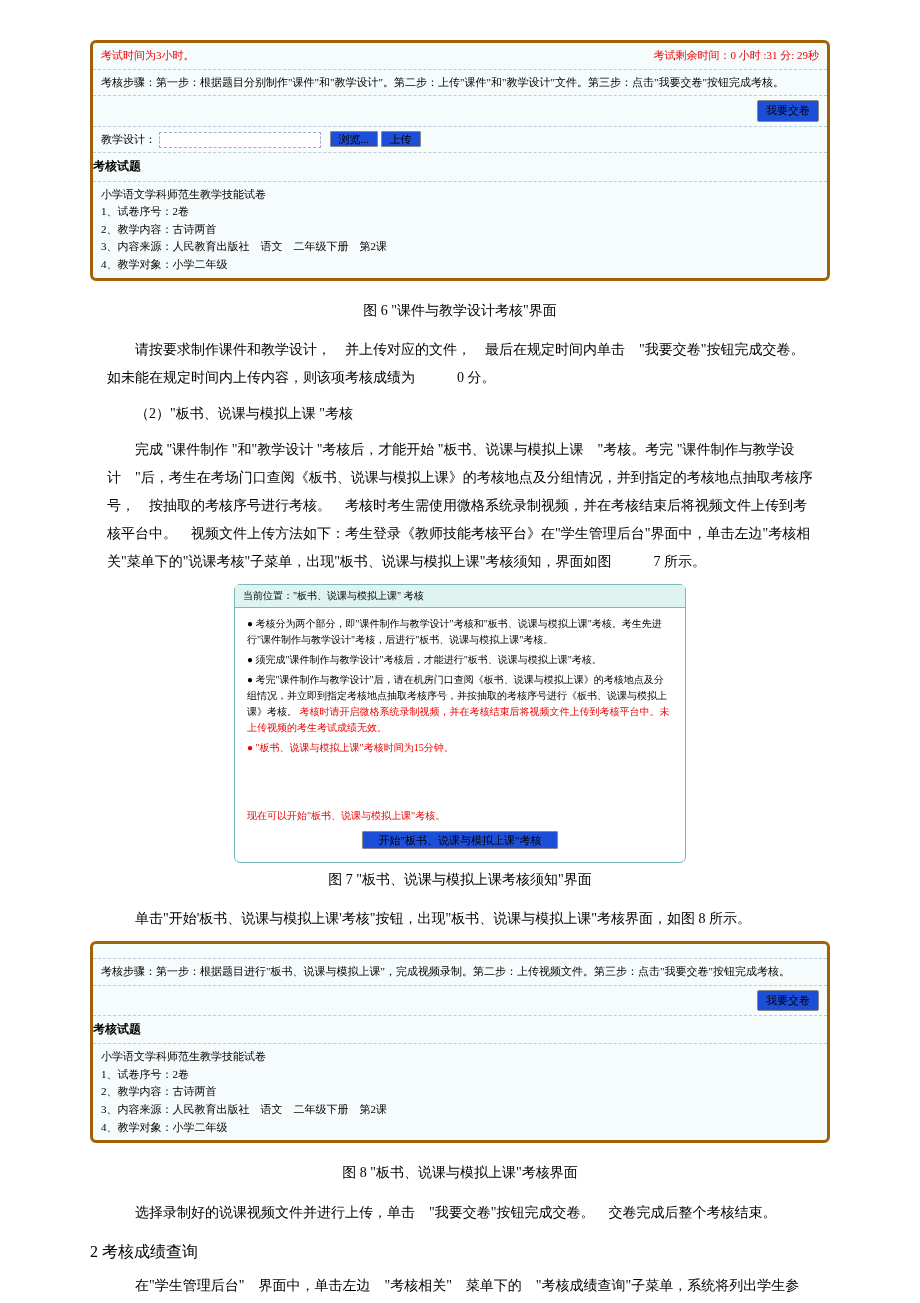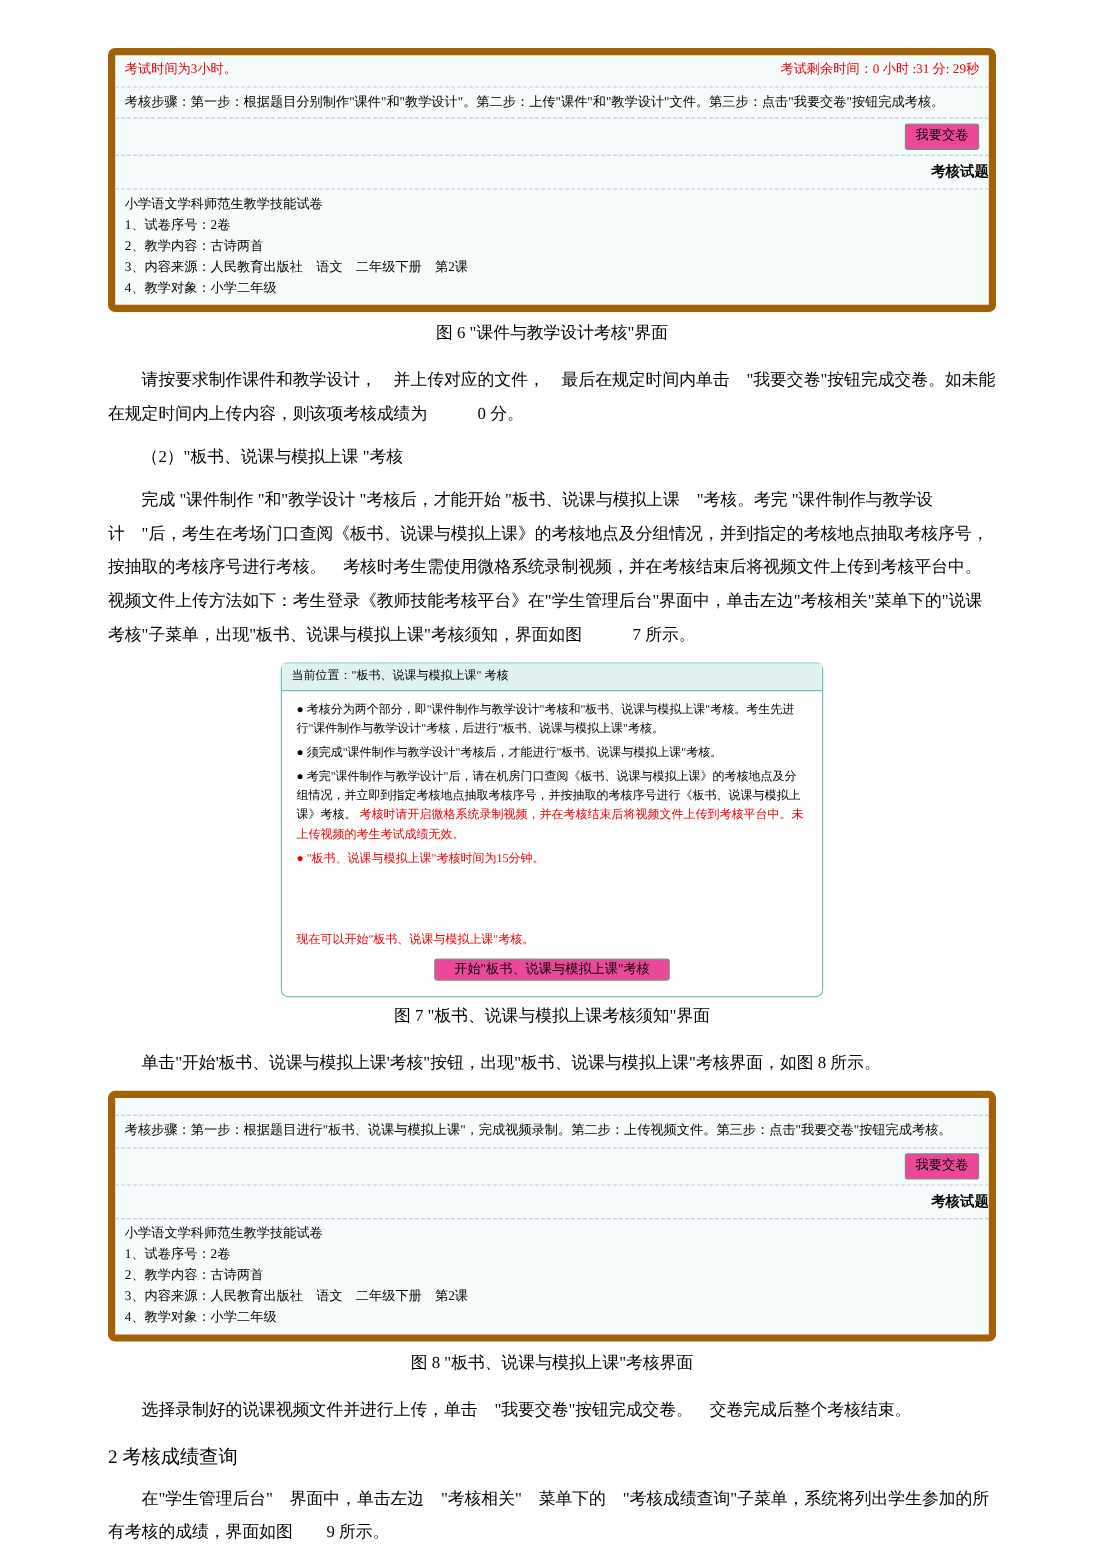--- a/index.html
+++ b/index.html
@@ -5,70 +5,70 @@
   body {
     font-family: "SimSun", "宋体", serif;
     font-size: 14px;
     background: #fff;
     margin: 0;
     padding: 40px 90px;
     line-height: 1.6;
     color: #000;
   }
   .fig-box {
-    border: 6px solid #a16207;
+    border: 3px solid #a16207;
     border-radius: 6px;
     background: #f6fbfc;
     overflow: hidden;
-    margin-bottom: 8px;
+    margin-bottom: 19px;
   }
   .fig-top {
     padding: 4px 8px;
     font-size: 11px;
   }
   .fig-top-red { color: #e00; }
   .fig-row {
     padding: 4px 8px;
     font-size: 11px;
     border-top: 1px dashed #bcd;
   }
   .btn {
     font-size: 11px;
     padding: 1px 8px;
     border: 1px solid #888;
-    background: #ec4899;
+    background: #1d4ed8;
     border-radius: 2px;
   }
   .btn-right { float: right; }
   .input-long {
     border: 1px dashed #aac;
     background: #fff;
     width: 160px;
     height: 14px;
     display: inline-block;
     margin-right: 6px;
     vertical-align: middle;
   }
   .center-title {
-    text-align: right;
+    text-align: left;
     font-weight: bold;
     padding: 4px 0;
     font-size: 12px;
     border-top: 1px dashed #bcd;
   }
   .list-block {
     font-size: 11px;
     padding: 4px 8px;
     border-top: 1px dashed #bcd;
   }
   .caption {
     text-align: center;
     margin: 6px 0 14px 0;
   }
-  .para { text-indent: 2em; margin: 8px 0; line-height: 2.0; }
+  .para { text-indent: 2em; margin: 8px 17px; line-height: 2.0; }
   .kaohe-box {
     border: 1px solid #7bb;
     border-radius: 6px;
     background: #fff;
     width: 450px;
     margin: 6px auto;
     font-size: 10px;
   }
   .kaohe-head {
     background: #dff3f0;
@@ -98,20 +98,26 @@
   <div class="fig-top">
     <span class="fig-top-red">考试时间为3小时。</span>
     <span class="fig-top-red" style="float:right">考试剩余时间：0 小时 :31 分: 29秒</span>
   </div>
   <div class="fig-row">
     <span>考核步骤：第一步：根据题目分别制作"课件"和"教学设计"。第二步：上传"课件"和"教学设计"文件。第三步：点击"我要交卷"按钮完成考核。</span>
   </div>
   <div class="fig-row">
     <span class="btn btn-right">我要交卷</span>
     <div style="clear:both"></div>
+  </div>
+  <div class="fig-row">
+    <span>教学设计：</span>
+    <span class="input-long"></span>
+    <span class="btn">浏览...</span>
+    <span class="btn">上传</span>
   </div>
   <div class="center-title">考核试题</div>
   <div class="list-block">
     <div>小学语文学科师范生教学技能试卷</div>
     <div>1、试卷序号：2卷</div>
     <div>2、教学内容：古诗两首</div>
     <div>3、内容来源：人民教育出版社　语文　二年级下册　第2课</div>
     <div>4、教学对象：小学二年级</div>
   </div>
 </div>

